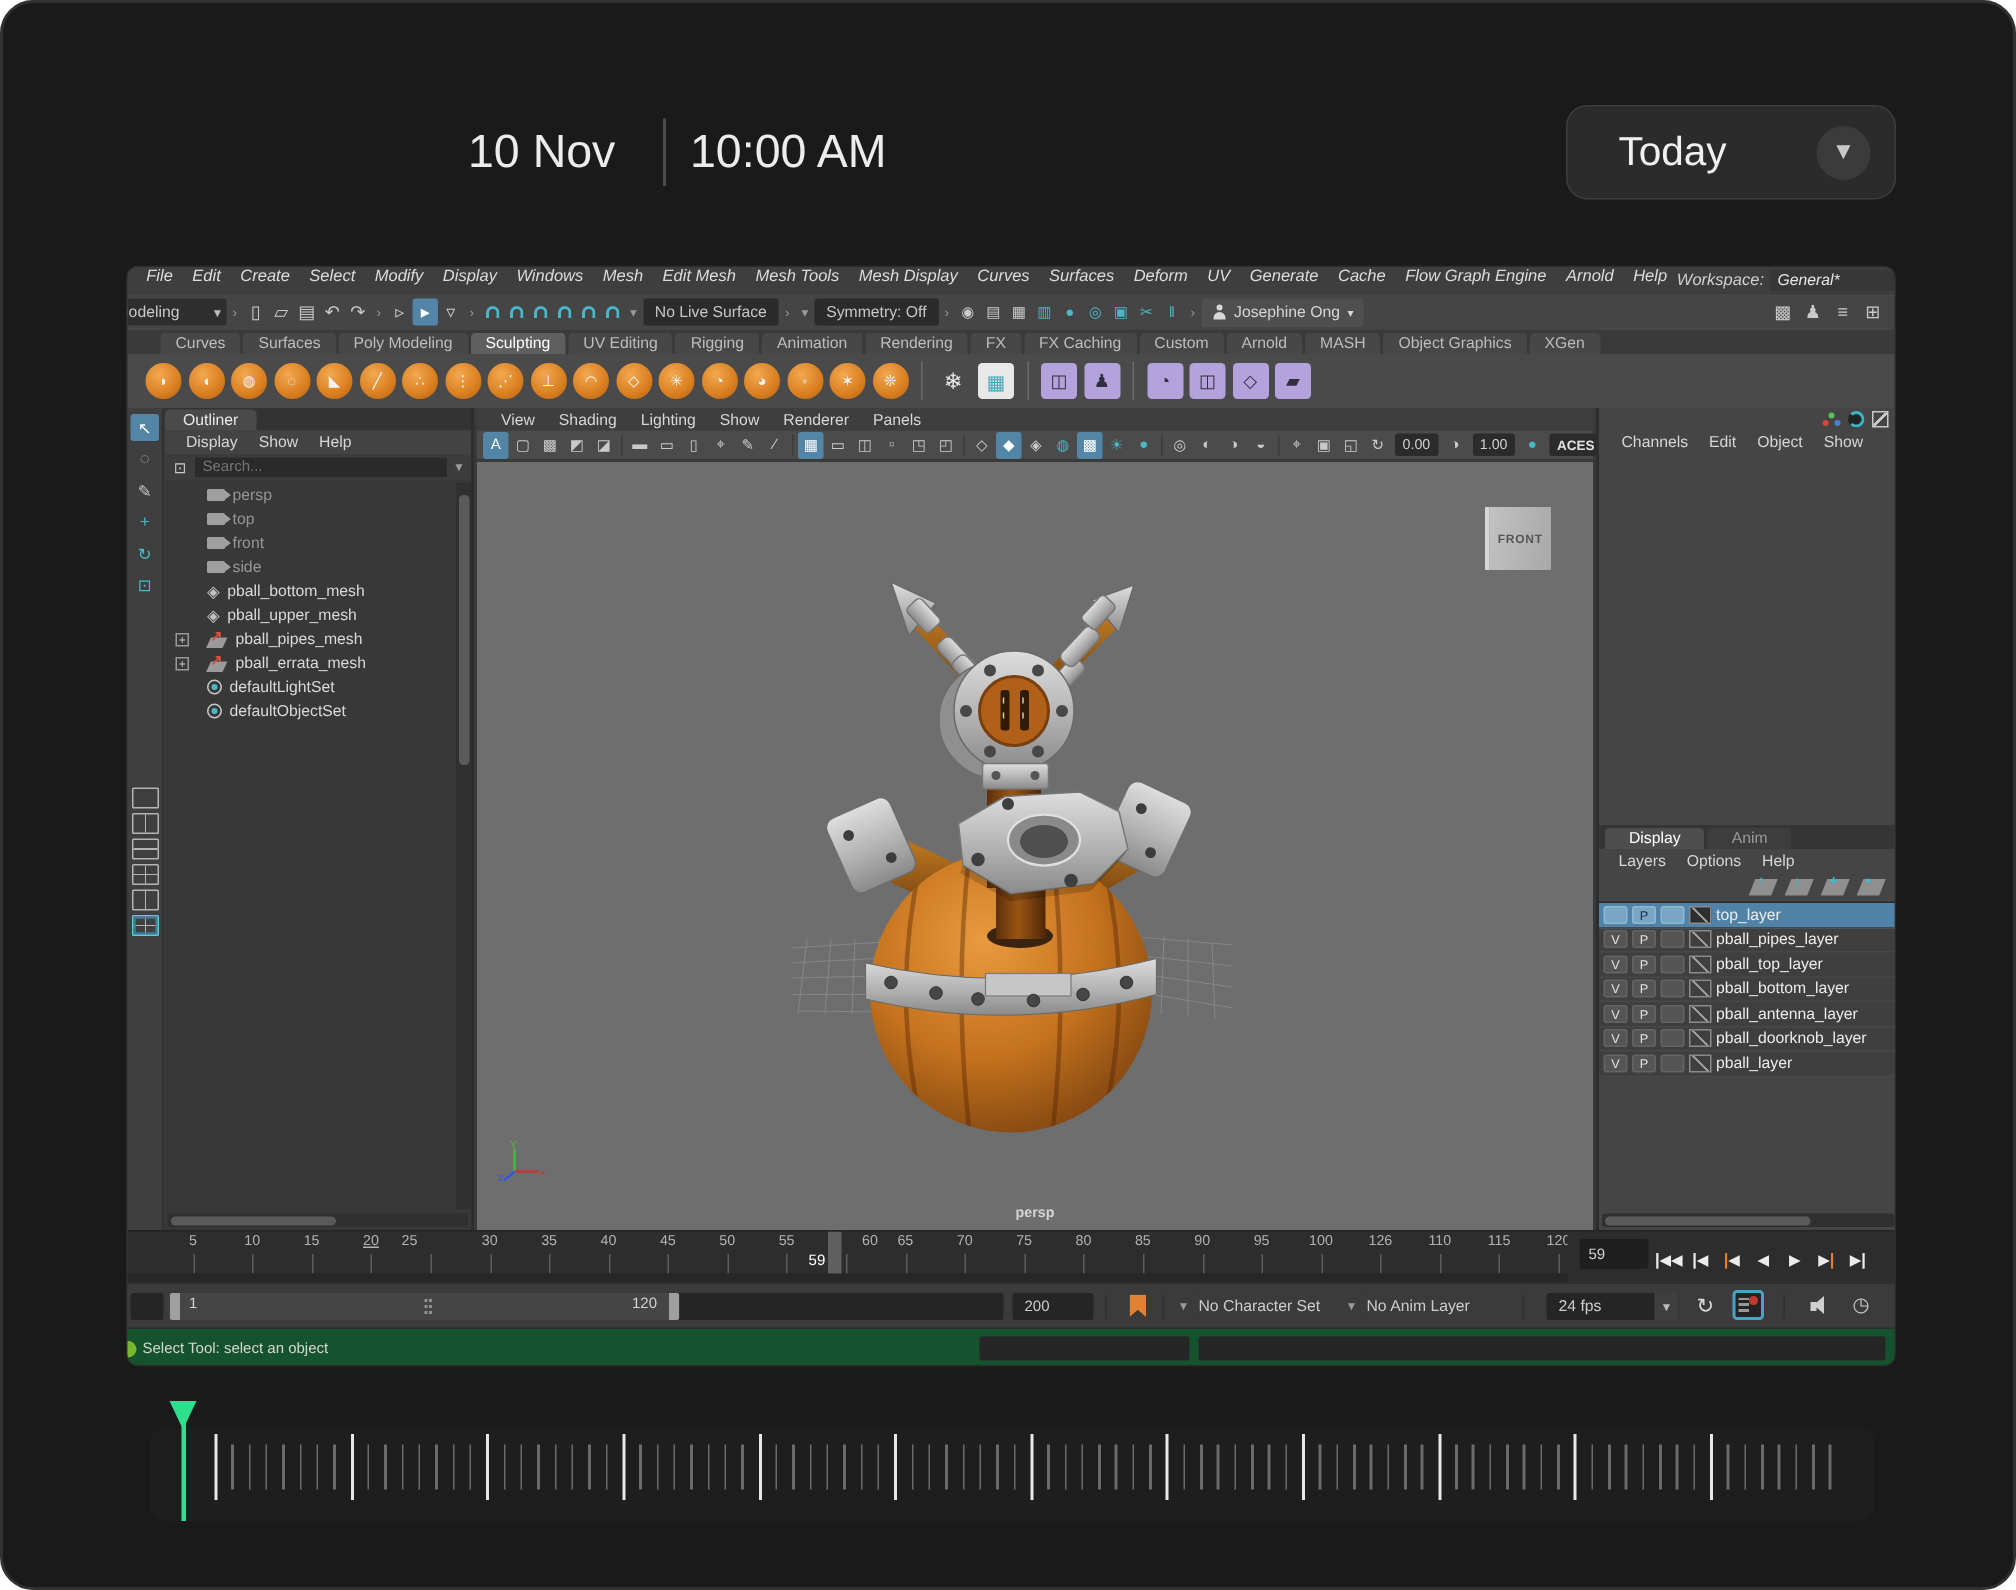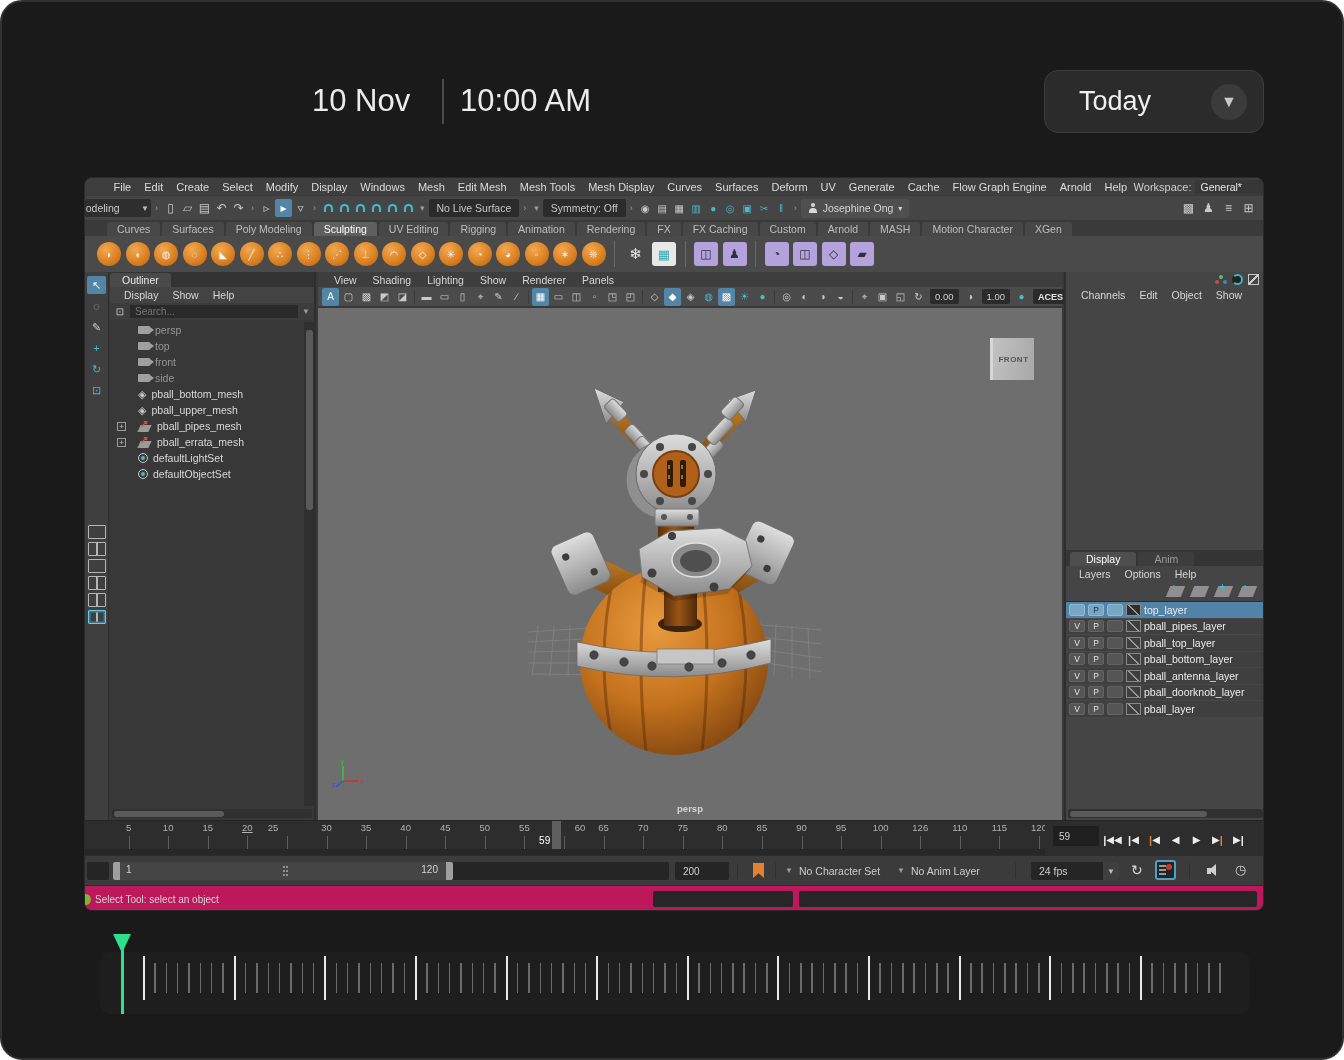--- a/index.html
+++ b/index.html
@@ -10,21 +10,21 @@
   
   .recents-btn{left:78px;top:68px;width:192px;height:63px;border:2.5px solid #2be08c;border-radius:14px;background:rgba(43,224,140,0.07);color:#2be08c;font-size:27px;display:flex;align-items:center;justify-content:center;cursor:pointer;}
   .date-txt{left:310px;top:81px;font-size:31px;color:#ececec;}
   .dt-divider{left:440px;top:77px;width:2px;height:45px;background:#4b4b4b;}
   .time-txt{left:458px;top:81px;font-size:31px;color:#ececec;}
   .today-btn{left:1042px;top:68px;width:220px;height:63px;background:#2b2b2b;border:1px solid #3d3d3d;border-radius:14px;display:flex;align-items:center;padding:0 16px 0 34px;color:#f0f0f0;font-size:27px;cursor:pointer;}
   .today-chevron{margin-left:auto;width:36px;height:36px;border-radius:50%;background:#3b3b3b;color:#c9c9c9;display:flex;align-items:center;justify-content:center;font-size:16px;}
 
   
   .maya{left:82px;top:175px;width:1180px;height:734px;background:#424242;border-radius:8px;overflow:hidden;font-size:10.5px;color:#d6d6d6;border:1px solid #2a2a2a;}
-  .menubar{position:absolute;left:0;top:0;width:100%;height:17px;background:#3e3e3e;display:flex;align-items:center;padding-left:22px;}
+  .menubar{position:absolute;left:0;top:0;width:100%;height:17px;background:#3e3e3e;display:flex;padding-left:6px;font-style:italic;}
   .mb-item{padding:0 6.5px;font-size:11px;color:#dcdcdc;cursor:pointer;white-space:nowrap;}
   .ws-wrap{margin-left:auto;display:flex;align-items:center;gap:4px;padding-right:0;}
   .ws-label{color:#cfcfcf;font-size:11px;}
   .ws-field{width:118px;height:14px;background:#373737;color:#e6e6e6;font-size:10.5px;padding:0 5px;line-height:14px;}
 
   .statusline{position:absolute;left:0;top:17px;width:100%;height:26px;background:#454545;display:flex;align-items:center;border-top:1px solid #3a3a3a;border-bottom:1px solid #393939;}
   .sl-sep{color:#9a9a9a;font-size:9px;margin:0 4px;}
   .menuset{width:66px;height:18px;background:#2e2e2e;border-radius:2px;overflow:hidden;display:flex;align-items:center;position:relative;margin-left:0;}
   .menuset .ms-txt{margin-left:-8px;padding-left:0;color:#c9c9c9;white-space:nowrap;}
   .menuset .ms-caret{position:absolute;right:2px;color:#bbb;font-size:8px;}
@@ -158,21 +158,21 @@
   .fps .fps-caret{margin-left:auto;width:16px;height:18px;background:#3f3f3f;color:#bbb;font-size:8px;display:flex;align-items:center;justify-content:center;border-radius:0 2px 2px 0;}
   .loop-ic{position:absolute;left:1046px;top:6px;color:#d8d8d8;font-size:14px;cursor:pointer;}
   .autokey{position:absolute;left:1070px;top:4px;width:21px;height:20px;border:2px solid #4fa0c8;background:#242424;border-radius:3px;cursor:pointer;}
   .autokey::before{content:"";position:absolute;left:2px;top:3px;width:7px;height:10px;background:repeating-linear-gradient(#999 0 2px,transparent 2px 4px);}
   .autokey::after{content:"";position:absolute;right:2px;top:2px;width:6px;height:6px;border-radius:50%;background:#c23b2e;}
   .speaker{position:absolute;left:1122px;top:8px;width:16px;height:13px;cursor:pointer;}
   .speaker .sp-box{position:absolute;left:0;top:3.5px;width:4px;height:6px;background:#cfcfcf;}
   .speaker .sp-tri{position:absolute;left:2px;top:0;width:0;height:0;border-top:6.5px solid transparent;border-bottom:6.5px solid transparent;border-right:7px solid #cfcfcf;}
   .clock-ic{position:absolute;left:1150px;top:6px;color:#c9c9c9;font-size:13px;cursor:pointer;}
 
-  .helpline{position:absolute;left:0;top:707px;width:100%;height:27px;background:#be185d;border-top:1px solid #2c2c2c;display:flex;align-items:center;}
+  .helpline{position:absolute;left:0;top:707px;width:100%;height:27px;background:#14532d;border-top:1px solid #2c2c2c;display:flex;align-items:center;}
   .hl-dot{position:absolute;left:-5px;top:8px;width:11px;height:11px;border-radius:50%;background:#79b72e;}
   .hl-text{margin-left:10px;font-size:10px;color:#d6d6d6;}
   .mel-label{position:absolute;left:532px;font-size:10px;font-weight:normal;color:#d6d6d6;border-left:2px dotted #5a5a5a;padding-left:12px;height:16px;line-height:16px;margin-top:42px;}
   .mel-field{position:absolute;left:568px;top:5px;width:140px;height:16px;background:#262626;border-radius:2px;cursor:text;}
   .cmd-field{position:absolute;left:714px;top:5px;width:458px;height:16px;background:#262626;border-radius:2px;cursor:text;}
 
   
   .ruler{position:absolute;left:0;top:928px;width:100%;height:95px;}
   .ruler-panel{position:absolute;left:98px;top:22px;width:1150px;height:62px;background:#1e1e1e;border-radius:10px;}
   .ruler-tick{position:absolute;background:#6b6b6b;width:1.5px;top:33px;height:30px;}
@@ -283,21 +283,21 @@
         <span class="shelf-tab active">Sculpting</span>
         <span class="shelf-tab">UV Editing</span>
         <span class="shelf-tab">Rigging</span>
         <span class="shelf-tab">Animation</span>
         <span class="shelf-tab">Rendering</span>
         <span class="shelf-tab">FX</span>
         <span class="shelf-tab">FX Caching</span>
         <span class="shelf-tab">Custom</span>
         <span class="shelf-tab">Arnold</span>
         <span class="shelf-tab">MASH</span>
-        <span class="shelf-tab">Motion Character</span>
+        <span class="shelf-tab">Object Graphics</span>
         <span class="shelf-tab">XGen</span>
       </div>
     <div class="shelf-row" id="shelf-row">
         <span class="shelf-icon">◗</span>
         <span class="shelf-icon">◖</span>
         <span class="shelf-icon">◍</span>
         <span class="shelf-icon">◌</span>
         <span class="shelf-icon">◣</span>
         <span class="shelf-icon">╱</span>
         <span class="shelf-icon">∴</span>

